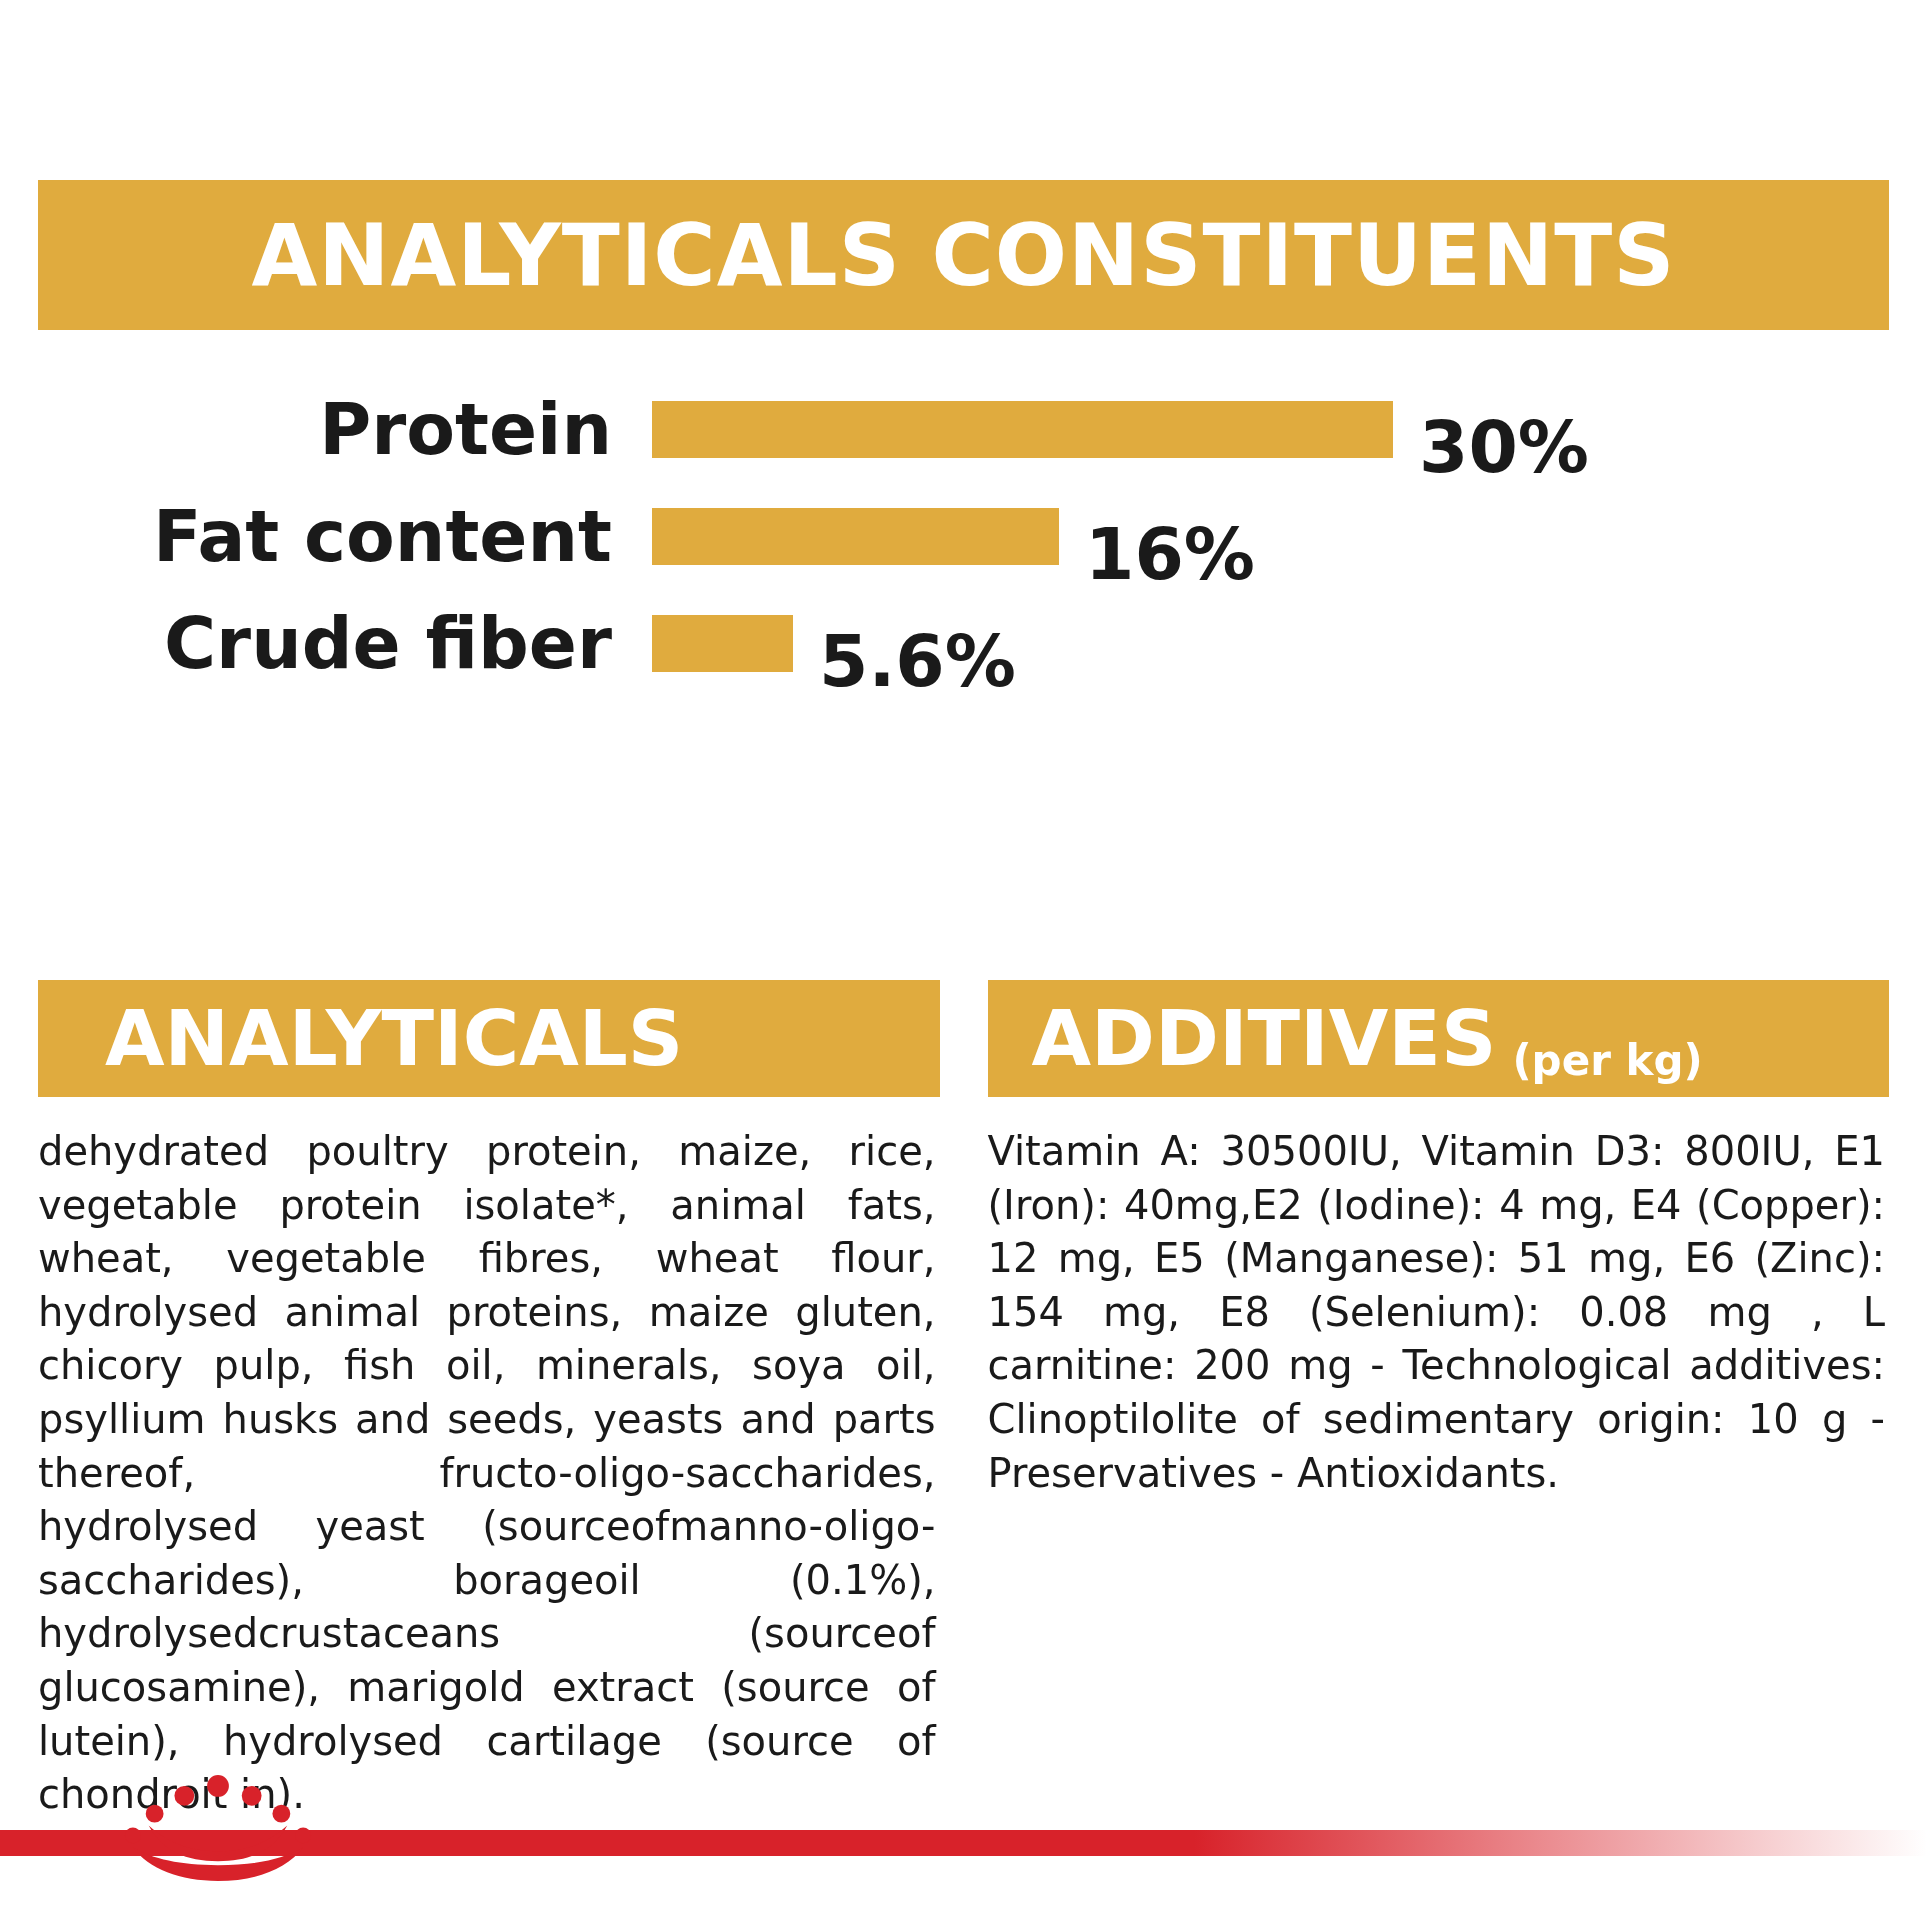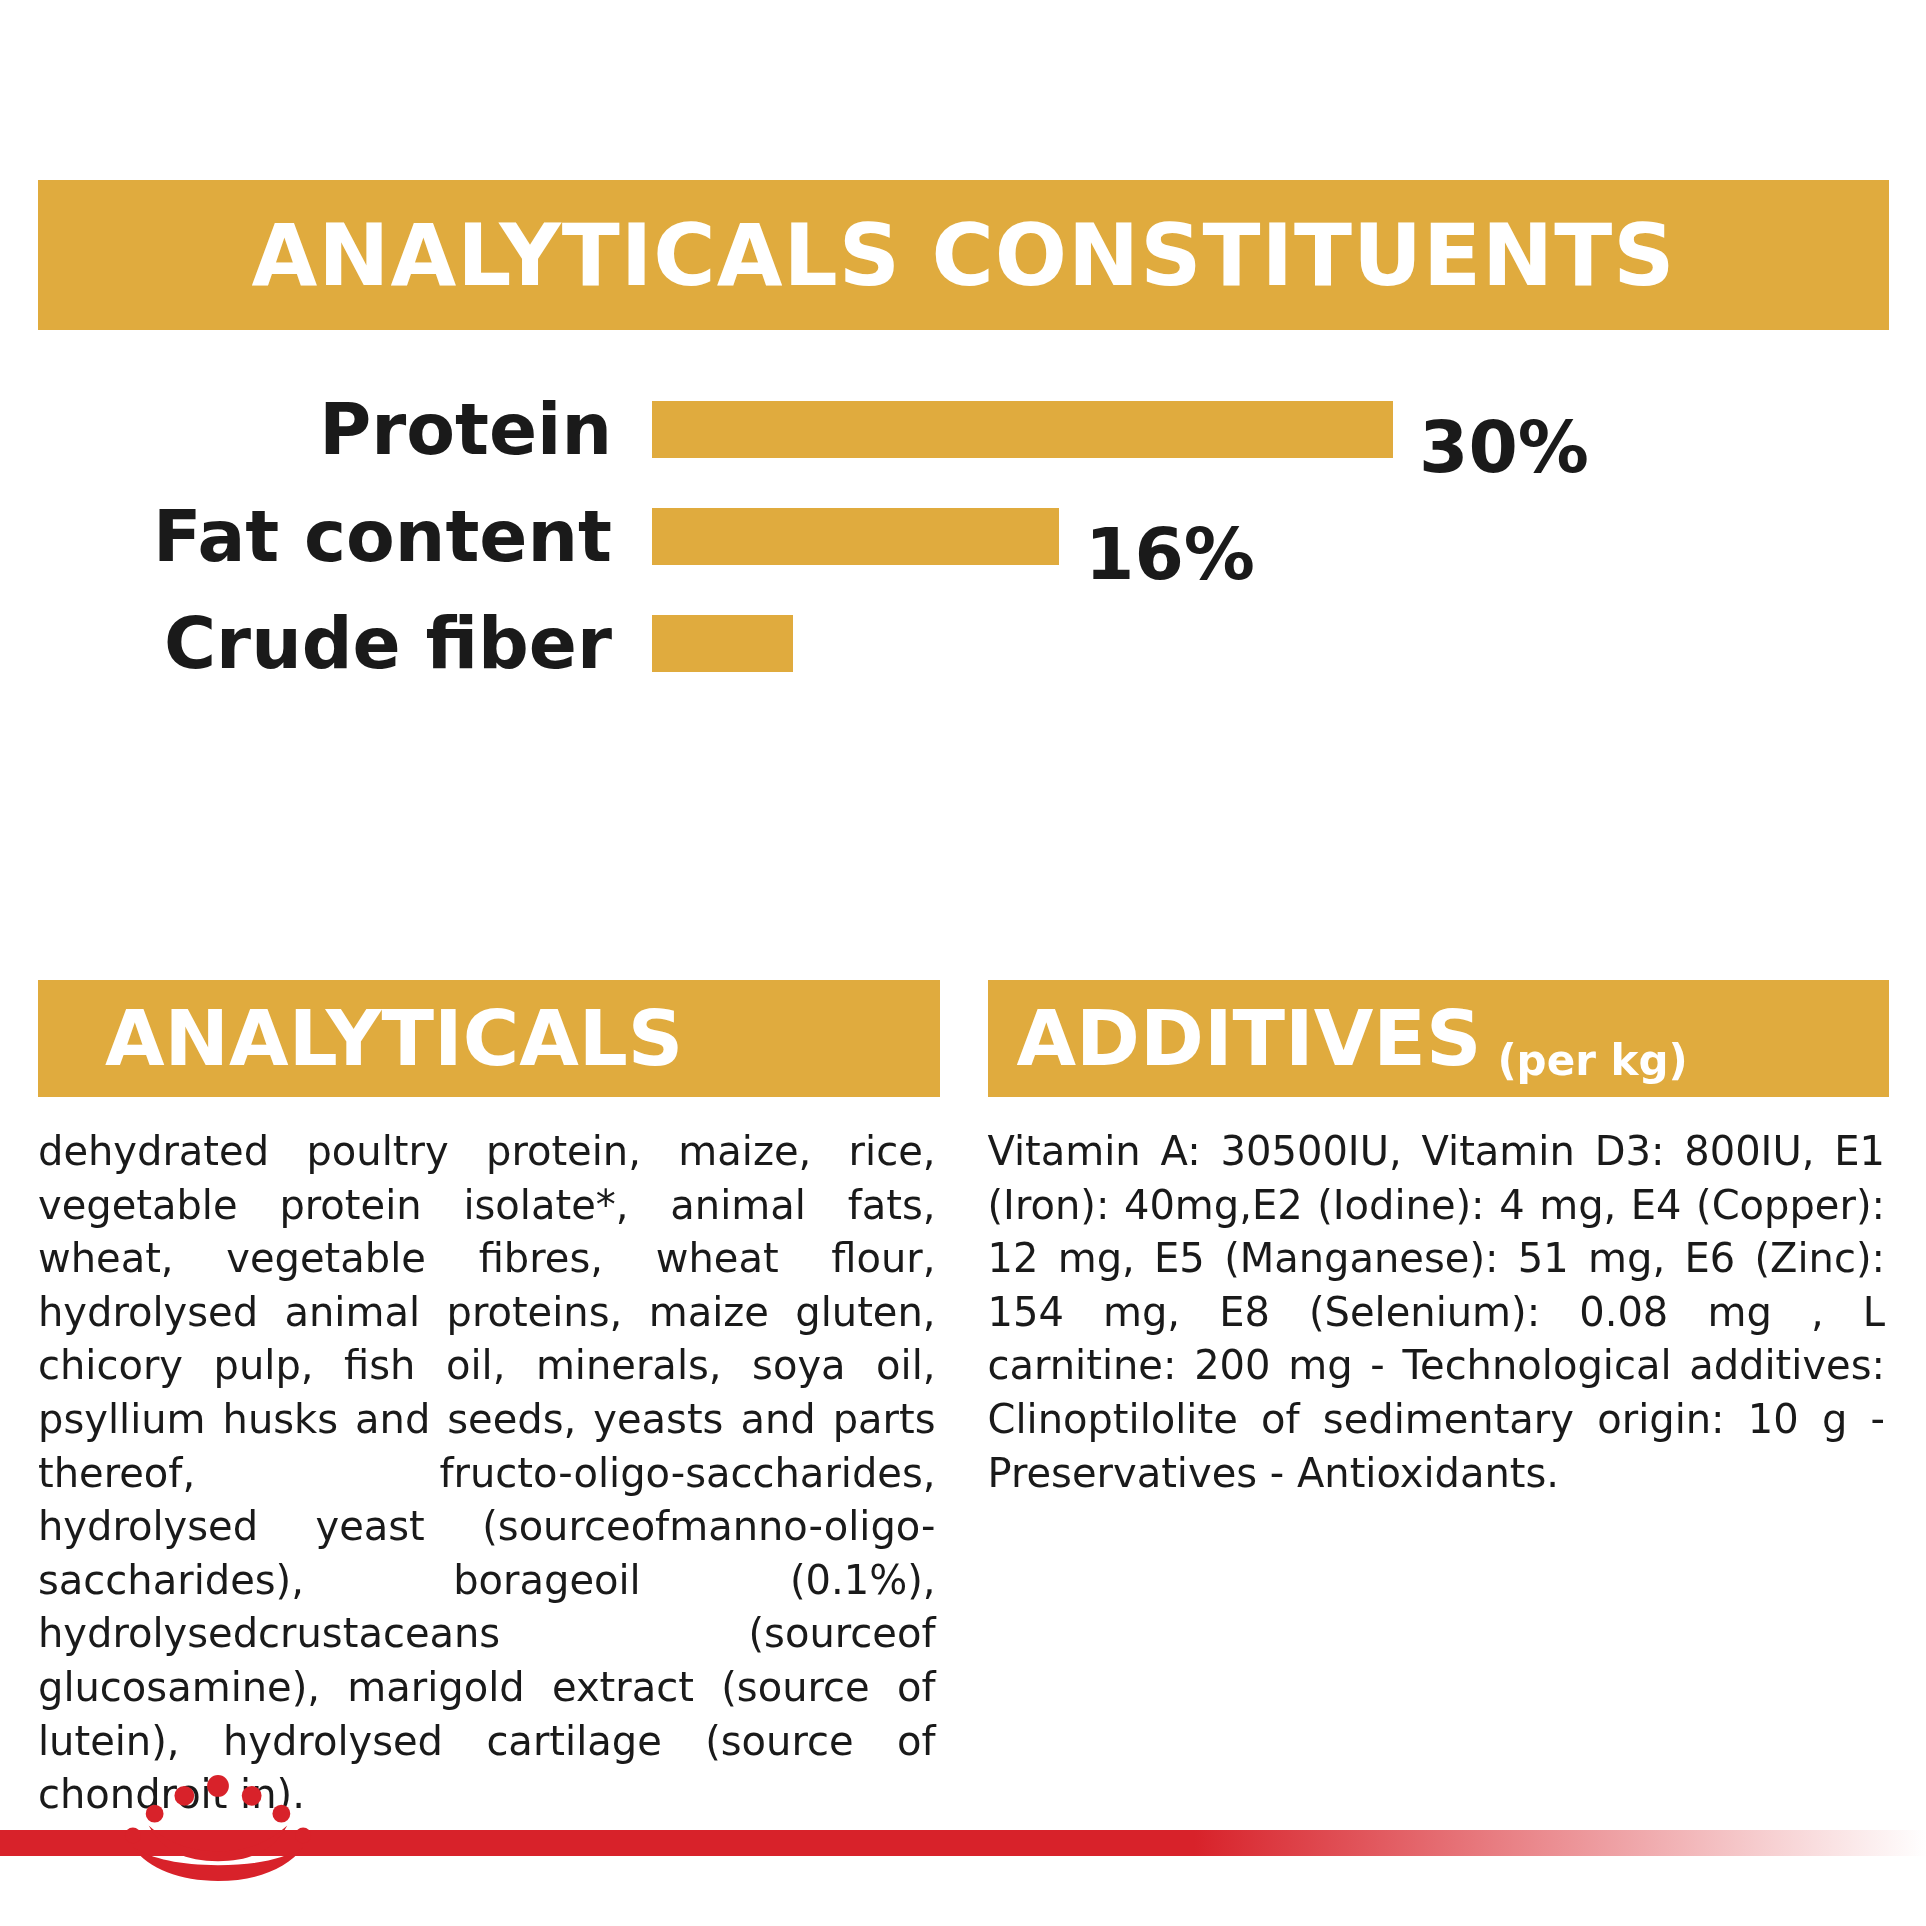--- a/index.html
+++ b/index.html
@@ -96,21 +96,21 @@
   .col-band {
     background: #e0ab3e;
     height: 117px;
     display: flex;
     align-items: center;
     padding-left: 67px;
     box-sizing: border-box;
     color: #ffffff;
   }
   .col-band.additives {
-    padding-left: 29px;
+    padding-left: 44px;
   }
   .col-band .col-title {
     font-weight: bold;
     font-size: 77px;
     line-height: 1;
     white-space: nowrap;
   }
   .col-band .col-sub {
     font-weight: bold;
     font-size: 42px;
@@ -166,20 +166,21 @@
 
     <div class="const-row">
       <span class="const-label">Fat content</span>
       <span class="const-bar" style="width:407px;"></span>
       <span class="const-value">16%</span>
     </div>
 
     <div class="const-row">
       <span class="const-label">Crude fiber</span>
       <span class="const-bar" style="width:141px;"></span>
+      <span class="const-value">5.6%</span>
     </div>
 
   </div>
 
   <div class="cols">
 
     <div class="col">
       <div class="col-band">
         <span class="col-title">ANALYTICALS</span>
       </div>

